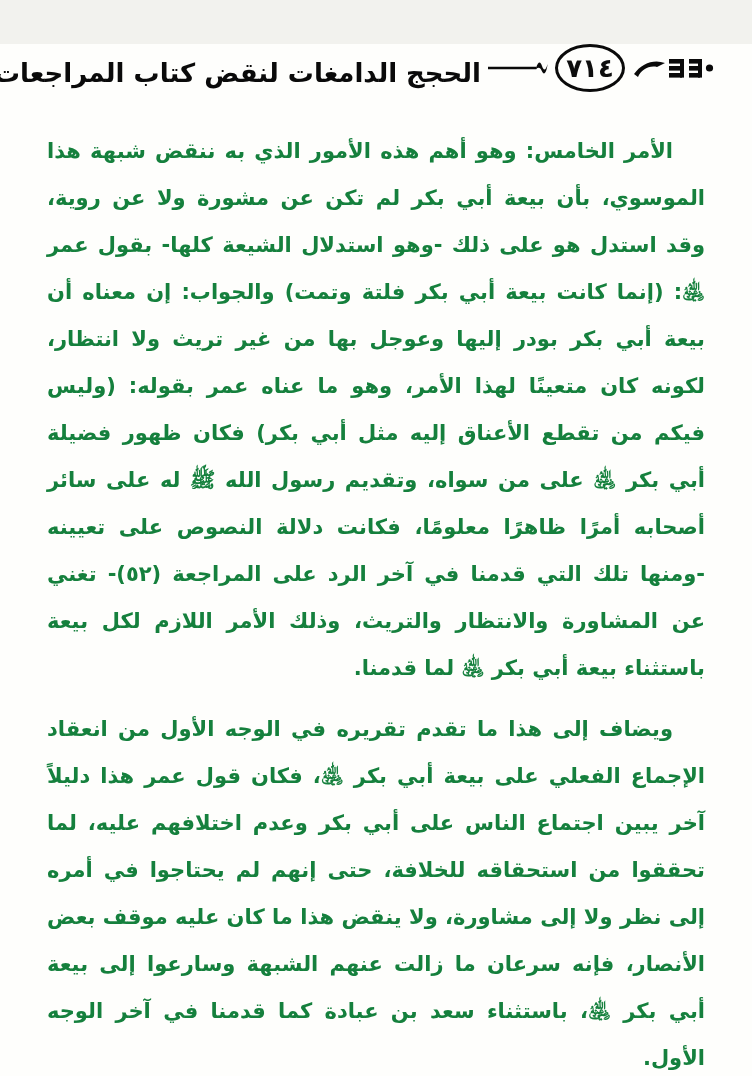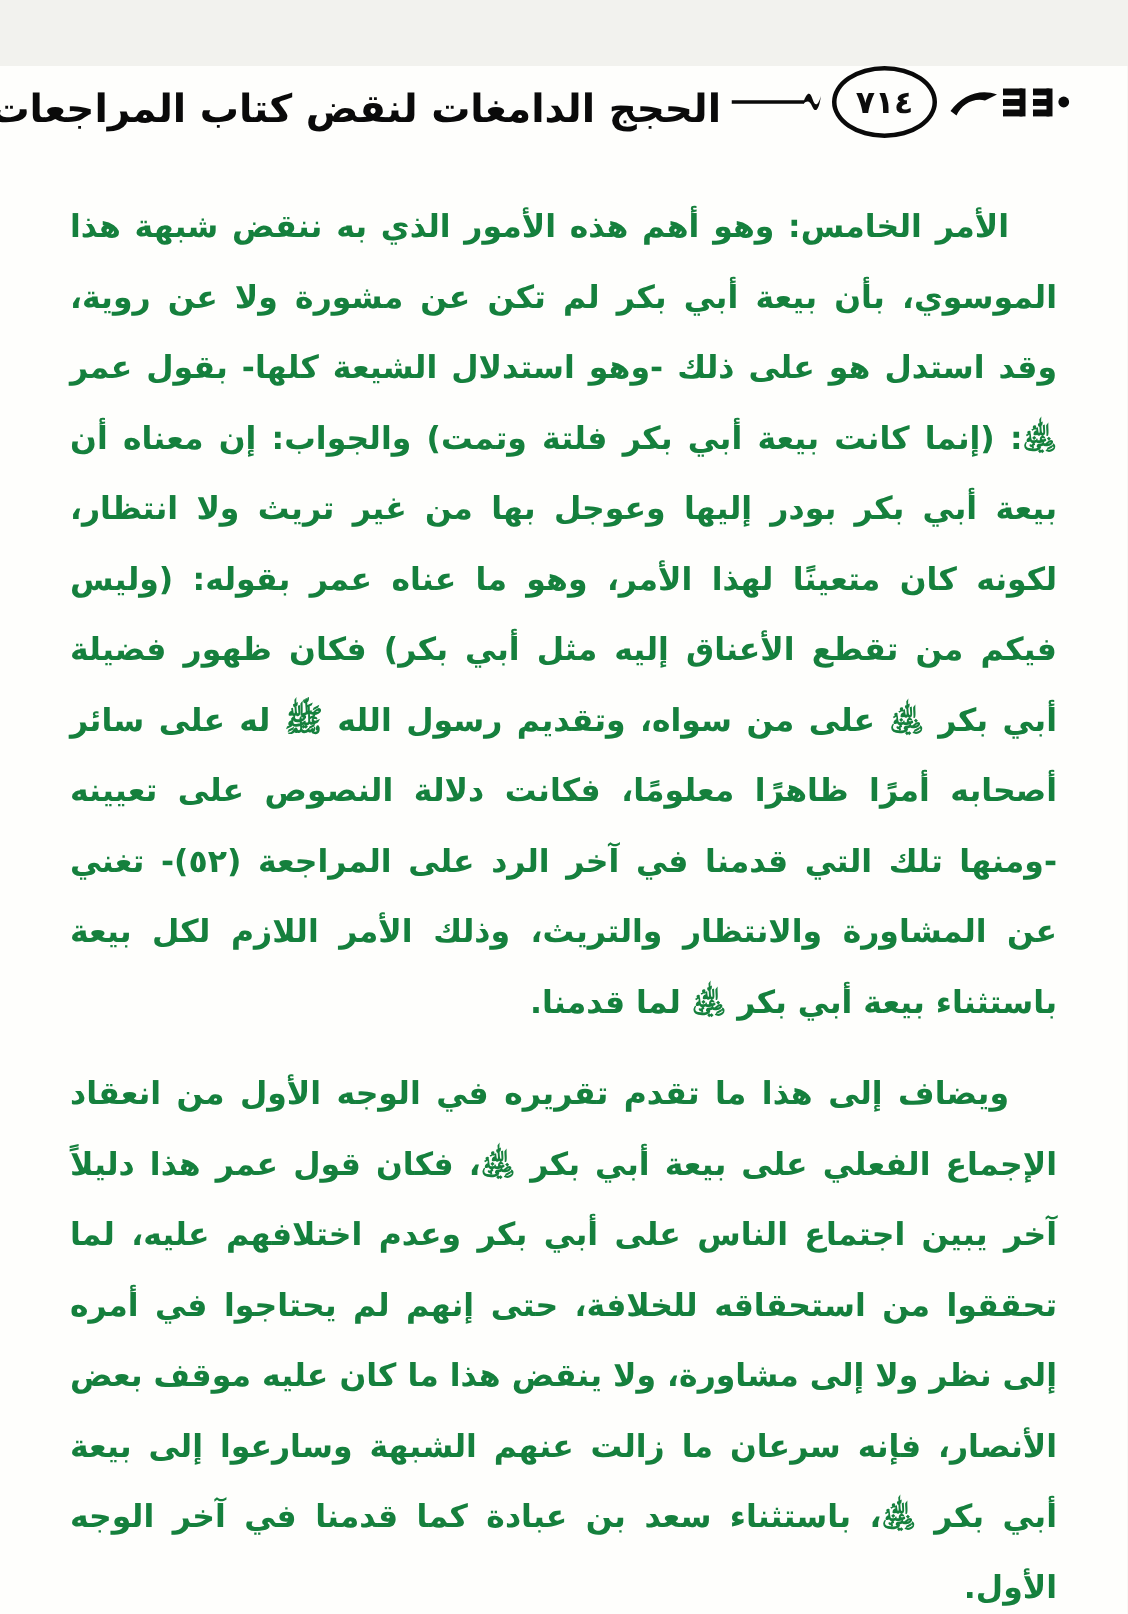--- a/index.html
+++ b/index.html
@@ -25,21 +25,21 @@
     margin:44px 36px 0 44px;
     direction:rtl;
   }
   .orn svg{display:block;fill:#0a0a0a;}
   .page-oval{
     flex:0 0 auto;
     width:64px;height:42px;
     border:3px solid #0a0a0a;
     border-radius:50%;
     display:flex;align-items:center;justify-content:center;
-    font-size:21px;font-weight:bold;
+    font-size:26px;font-weight:bold;
     background:#fefefc;
   }
   .flourish{flex:1 1 auto;height:22px;min-width:60px;}
   .flourish svg{display:block;width:100%;height:22px;}
   .book-title{
     flex:0 0 auto;
     margin:0;
     font-size:26px;
     font-weight:bold;
     letter-spacing:0;

